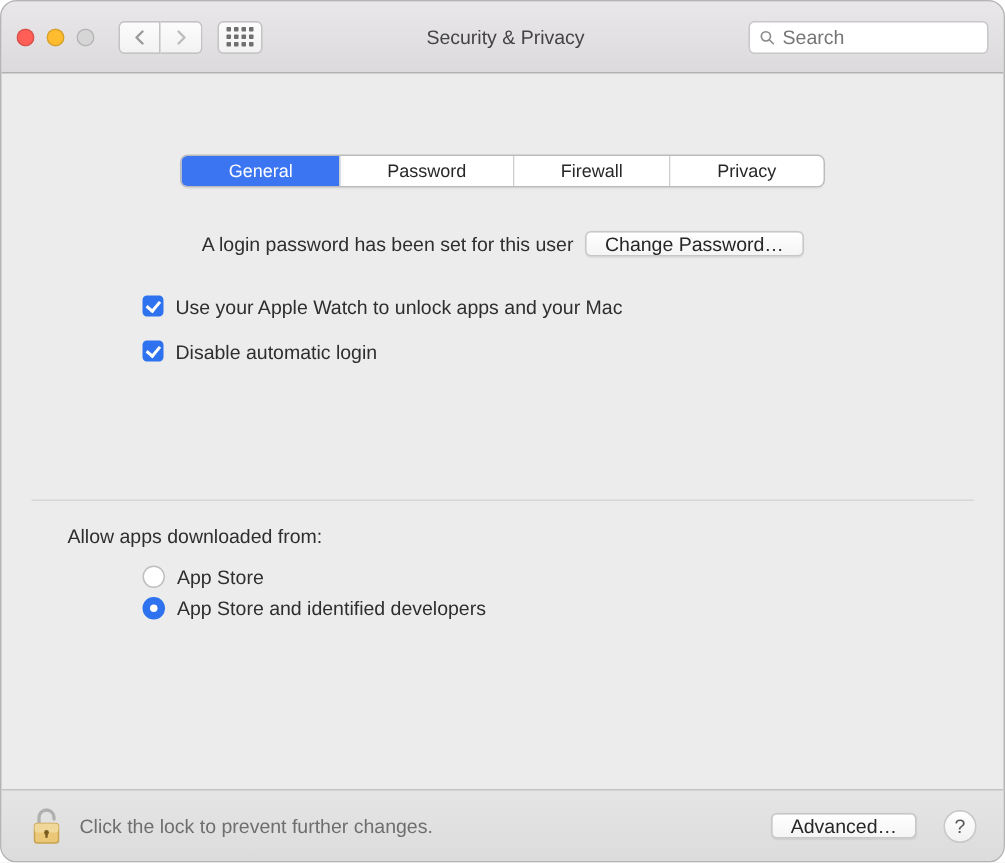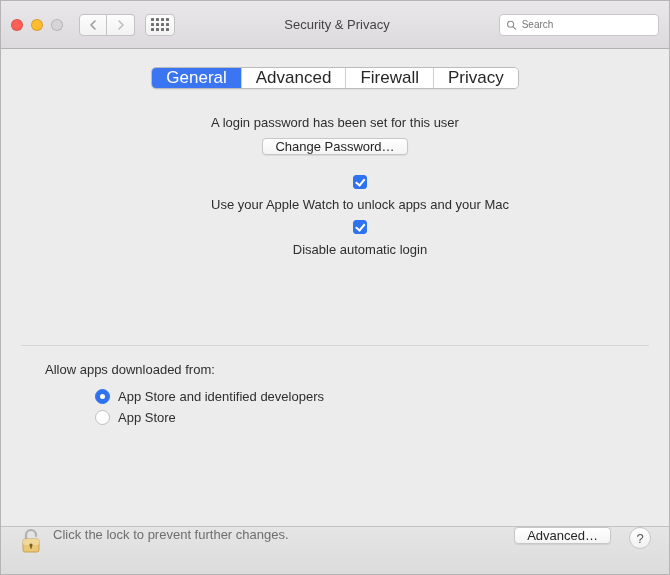--- a/index.html
+++ b/index.html
@@ -1,44 +1,44 @@
 <!DOCTYPE html>
 <html><head>
 <meta charset="utf-8">
 <style>
   * { box-sizing: border-box; margin: 0; padding: 0; }
   html, body { width: 670px; height: 575px; font-family: -apple-system, "Helvetica Neue", Arial, sans-serif; font-size: 13px; color: #2b2b2b; }
-  .window { width: 670px; height: 575px; background: #ececec; border: 1px solid #b5b5b5; border-radius: 0; overflow: hidden; display: flex; flex-direction: column; }
+  .window { width: 670px; height: 575px; background: #ececec; border: 1px solid #b5b5b5; border-radius: 11px; overflow: hidden; display: flex; flex-direction: column; gap: 36px; }
   .titlebar { height: 48px; background: linear-gradient(#e9e7ea, #dcdadd); border-bottom: 1px solid #b3b1b4; display: flex; align-items: center; padding: 0 10px; gap: 10px; }
   .traffic { display: flex; gap: 8px; margin-right: 6px; }
   .tl { width: 12px; height: 12px; border-radius: 50%; border: 0.5px solid rgba(0,0,0,0.15); }
   .tl.close { background: #ff5f57; }
   .tl.min   { background: #febc2e; }
   .tl.max   { background: #d6d6d6; }
   .nav-group { display: flex; }
   .sqbtn { width: 28px; height: 22px; background: linear-gradient(#fcfcfc,#f2f2f2); border: 1px solid #c3c3c3; display:flex; align-items:center; justify-content:center; color:#9a9a9a; font-size:12px; }
   .sqbtn:first-child { border-radius: 4px 0 0 4px; }
   .sqbtn:last-child  { border-radius: 0 4px 4px 0; border-left: none; }
   .sqbtn.single { border-radius: 4px; width: 30px; }
   .grid-dots { display:grid; grid-template-columns: repeat(4,3px); grid-auto-rows:3px; gap:2px; }
   .grid-dots span { background:#6f6f6f; width:3px; height:3px; border-radius:0.5px; }
   .title { flex:1; text-align:center; font-size:13px; font-weight:500; color:#444; }
   .search { width:160px; height:22px; border:1px solid #c7c7c7; border-radius:4px; background:#fff; display:flex; align-items:center; padding:0 6px; gap:5px; }
-  .search input { border:none; outline:none; width:100%; font-size:10px; background:transparent; color:#333; }
+  .search input { border:none; outline:none; width:100%; font-size:13px; background:transparent; color:#333; }
   .mag { width:12px; height:12px; }
 
   .body { flex:1; padding: 18px 20px 14px 20px; display:flex; flex-direction:column; }
   .tabbar { display:flex; justify-content:center; margin-bottom: 26px; }
   .tabs { display:flex; border:1px solid #bcbcbc; border-radius:5px; overflow:hidden; height:22px; box-shadow: 0 0.5px 1px rgba(0,0,0,0.05); }
-  .tab { padding: 0 14px; display:flex; align-items:center; background:#fff; font-size:17px; color:#272727; border-right:1px solid #cfcfcf; cursor:default; }
+  .tab { padding: 0 31px; display:flex; align-items:center; background:#fff; font-size:12px; color:#272727; border-right:1px solid #cfcfcf; cursor:default; }
   .tab:last-child { border-right:none; }
   .tab.active { background:#3b75f2; color:#fff; }
 
   .section { padding: 0 24px; }
-  .row { display:flex; align-items:center; gap:8px; margin-bottom:8px; min-height:22px;flex-direction:column; }
+  .row { display:flex; align-items:center; gap:8px; margin-bottom:8px; min-height:22px; }
   .row.first { justify-content:center; margin-bottom:20px; }
   .text { color:#2e2e2e; }
   .btn { height:17px; padding: 0 12px; border:1px solid #c7c7c7; border-radius:4px; background:linear-gradient(#ffffff,#f4f4f4); font-size:13px; color:#262626; display:inline-flex; align-items:center; box-shadow: 0 0.5px 1px rgba(0,0,0,0.08); cursor:default; }
   .btn.disabled { color:#b3b3b3; }
 
   .checkbox { width:14px; height:14px; border:1px solid #bfbfbf; border-radius:3px; background:#fff; display:inline-flex; align-items:center; justify-content:center; flex:none; }
   .checkbox.checked { background:#2f72ef; border-color:#2f72ef; }
   .checkbox.checked::after { content:""; width:4px; height:7px; border:solid #fff; border-width:0 2px 2px 0; transform: rotate(40deg) translate(-0.5px,-1px); }
 
   .select { height:21px; border:1px solid #c7c7c7; border-radius:4px; background:#fff; display:inline-flex; align-items:center; padding-left:8px; overflow:hidden; }
@@ -53,21 +53,21 @@
   .divider { height:1px; background:#d6d6d6; margin: 26px 0 16px 0; }
 
   .radio { width:15px; height:15px; border-radius:50%; border:1px solid #bfbfbf; background:#fff; display:inline-flex; align-items:center; justify-content:center; flex:none; }
   .radio.checked { background:#2f72ef; border-color:#2f72ef; }
   .radio.checked::after { content:""; width:5.5px; height:5.5px; background:#fff; border-radius:50%; }
   .radio-group { padding-left:50px; }
   .radio-row { display:flex; align-items:center; gap:8px; margin-bottom:6px; }
 
   .spacer { flex:1; }
 
-  .footer { height:48px; background: linear-gradient(#e5e5e5,#dcdcdc); border-top:1px solid #c3c3c3; display:flex; align-items:flex-start; padding:0 18px; gap:10px; }
+  .footer { height:48px; background: linear-gradient(#e5e5e5,#dcdcdc); border-top:1px solid #c3c3c3; display:flex; align-items:center; padding:0 18px; gap:10px; }
   .lock { width:24px; height:28px; position:relative; }
   .foot-text { color:#6e6e6e; font-size:13px; }
   .help { width:22px; height:22px; border:1px solid #c7c7c7; border-radius:50%; background:linear-gradient(#ffffff,#f1f1f1); display:flex; align-items:center; justify-content:center; font-size:13px; color:#555; margin-left:8px; }
 </style>
 </head>
 <body>
 
 <div class="window">
 
   <div class="titlebar">
@@ -112,21 +112,21 @@
         </svg>
       <input type="text" placeholder="Search" style="">
     </div>
   </div>
 
   <div class="body">
 
     <div class="tabbar">
       <div class="tabs">
         <div class="tab active">General</div>
-        <div class="tab">Advanced</div>
+        <div class="tab">Password</div>
         <div class="tab">Firewall</div>
         <div class="tab">Privacy</div>
       </div>
     </div>
 
     <div class="section">
       <div class="row first">
         <span class="text">A login password has been set for this user</span>
         <span class="btn">Change Password…</span>
       </div>
@@ -146,26 +146,26 @@
       </div>
     </div>
 
     <div style="height:54px"></div>
     <div class="divider"></div>
 
     <div class="section">
       <div class="text" style="margin-bottom:12px;">Allow apps downloaded from:</div>
       <div class="radio-group">
         <div class="radio-row">
+          <span class="radio"></span>
+          <span class="text">App Store</span>
+        </div>
+        <div class="radio-row">
           <span class="radio checked"></span>
           <span class="text">App Store and identified developers</span>
-        </div>
-        <div class="radio-row">
-          <span class="radio"></span>
-          <span class="text">App Store</span>
         </div>
       </div>
     </div>
 
     <div class="spacer"></div>
   </div>
 
   <div class="footer">
     <span class="lock">
       <svg width="24" height="28" viewBox="0 0 24 28">

